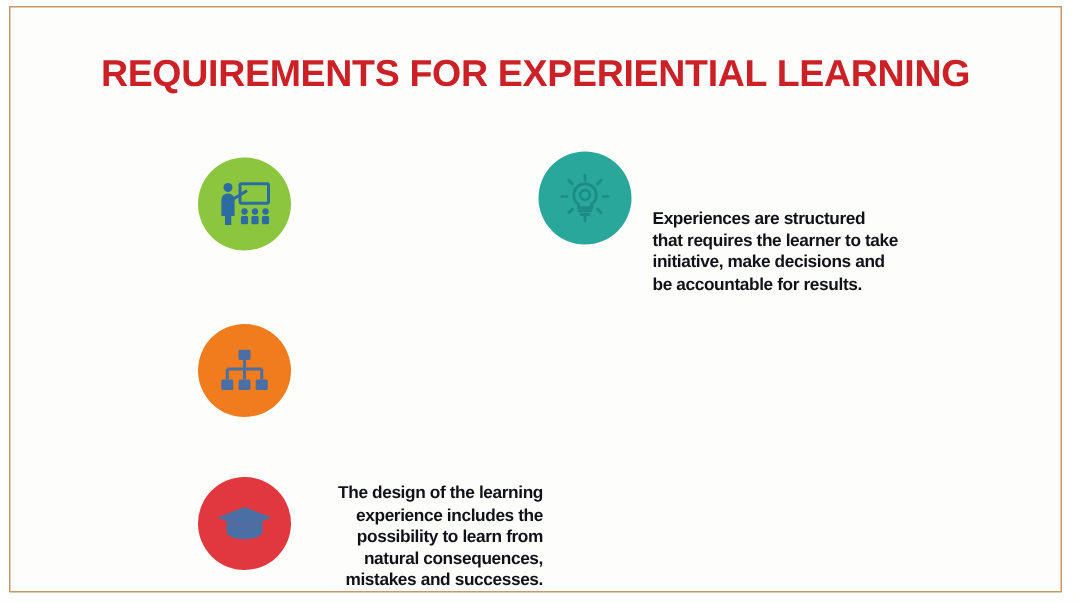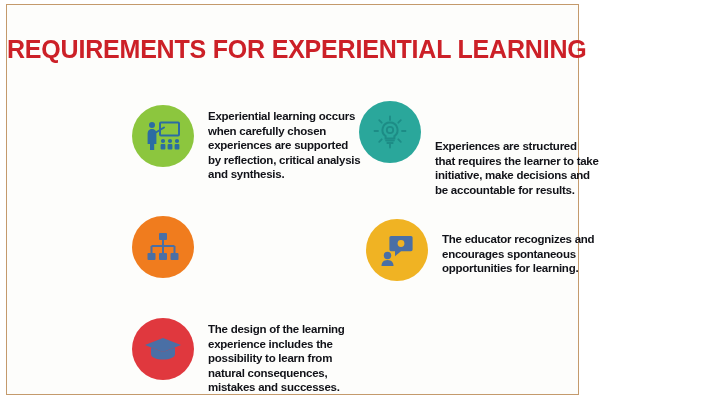--- a/index.html
+++ b/index.html
@@ -5,21 +5,21 @@
   html,body{margin:0;padding:0;}
   body{
     width:720px;height:401px;
     background:#ffffff;
     font-family:"Liberation Sans", sans-serif;
     overflow:hidden;
   }
   .slide{
     position:absolute;
     left:6px; top:4px;
-    width:573px; height:391px;
+    width:702px; height:391px;
     box-sizing:border-box;
     border:1.5px solid #c49a6c;
     background:#fdfdfb;
   }
   .title{
     position:absolute;
     left:0; right:0; top:30px;
     text-align:center;
     color:#cc2027;
     font-size:25px;
@@ -52,21 +52,21 @@
   
   .it0{left:125px; top:100px; width:230px;}
   .it1{left:352px; top:96px;  width:240px;}
   .it2{left:125px; top:211px; width:235px;}
   .it3{left:359px; top:214px; width:240px;}
   .it4{left:125px; top:313px; width:230px;}
   .it0 .body{padding-top:4px;}
   .it1 .body{padding-top:2px;margin-top:36px;}
   .it2 .body{padding-top:5px;}
   .it3 .body{padding-top:13px;}
-  .it4 .body{padding-top:4px;}
+  .it4 .body{padding-top:4px;text-align:right;}
 </style>
 </head>
 <body>
 
 <div class="slide">
 
   <div class="title">REQUIREMENTS FOR EXPERIENTIAL LEARNING</div>
 
   <div class="item it0">
     <div class="circle" style="background:#8cc63e;">
@@ -80,21 +80,20 @@
             <circle cx="18" cy="21" r="2.1"></circle>
               <rect x="15.6" y="24" width="4.8" height="5.5" rx="1"></rect>
             <circle cx="25" cy="21" r="2.1"></circle>
               <rect x="22.6" y="24" width="4.8" height="5.5" rx="1"></rect>
             <circle cx="32" cy="21" r="2.1"></circle>
               <rect x="29.6" y="24" width="4.8" height="5.5" rx="1"></rect>
           </g>
         </svg>
       </span>
     </div>
-    <div class="body">Experiential learning occurs when carefully chosen experiences are supported by reflection, critical analysis and synthesis.</div>
   </div>
 
   <div class="item it1">
     <div class="circle" style="background:#2aa79b;">
       <span>
         <svg width="34" height="34" viewBox="0 0 34 34">
           <g stroke="#1d8c86" stroke-width="1.8" stroke-linecap="round">
             <line x1="17" y1="1.5" x2="17" y2="5"></line>
             <line x1="17" y1="29" x2="17" y2="32.5"></line>
             <line x1="1.5" y1="16" x2="5" y2="16"></line>
@@ -129,33 +128,20 @@
             <line x1="4.5" y1="13" x2="27.5" y2="13"></line>
             <line x1="4.5" y1="13" x2="4.5" y2="20"></line>
             <line x1="16" y1="13" x2="16" y2="20"></line>
             <line x1="27.5" y1="13" x2="27.5" y2="20"></line>
           </g>
         </svg>
       </span>
     </div>
   </div>
 
-  <div class="item it3">
-    <div class="circle" style="background:#f0b323;">
-      <span>
-        <svg width="32" height="32" viewBox="0 0 32 32">
-          <path d="M10 2 h20 a1.6 1.6 0 0 1 1.6 1.6 v12 a1.6 1.6 0 0 1 -1.6 1.6 h-10 l-6 5 v-5 h-4 a1.6 1.6 0 0 1 -1.6 -1.6 v-12 A1.6 1.6 0 0 1 10 2 Z" fill="#4a6fa5"></path>
-          <circle cx="20" cy="9.5" r="3.4" fill="#f0b323"></circle>
-          <circle cx="6.5" cy="21.5" r="3.7" fill="#4a6fa5"></circle>
-          <path d="M6.5 26 C2 26 0.5 29 0.5 32 L12.5 32 C12.5 29 11 26 6.5 26 Z" fill="#4a6fa5"></path>
-        </svg>
-      </span>
-    </div>
-    <div class="body">The educator recognizes and encourages spontaneous opportunities for learning.</div>
-  </div>
 
   <div class="item it4">
     <div class="circle" style="background:#e0383e;">
       <span>
         <svg width="38" height="26" viewBox="0 0 38 26">
           <path d="M19 2 L37 9 L19 16 L1 9 Z" fill="#4a6fa5"></path>
           <path d="M7 11.5 L7 18 C7 21.6 12.4 23.5 19 23.5 C25.6 23.5 31 21.6 31 18 L31 11.5 L19 16 Z" fill="#4a6fa5"></path>
         </svg>
       </span>
     </div>

